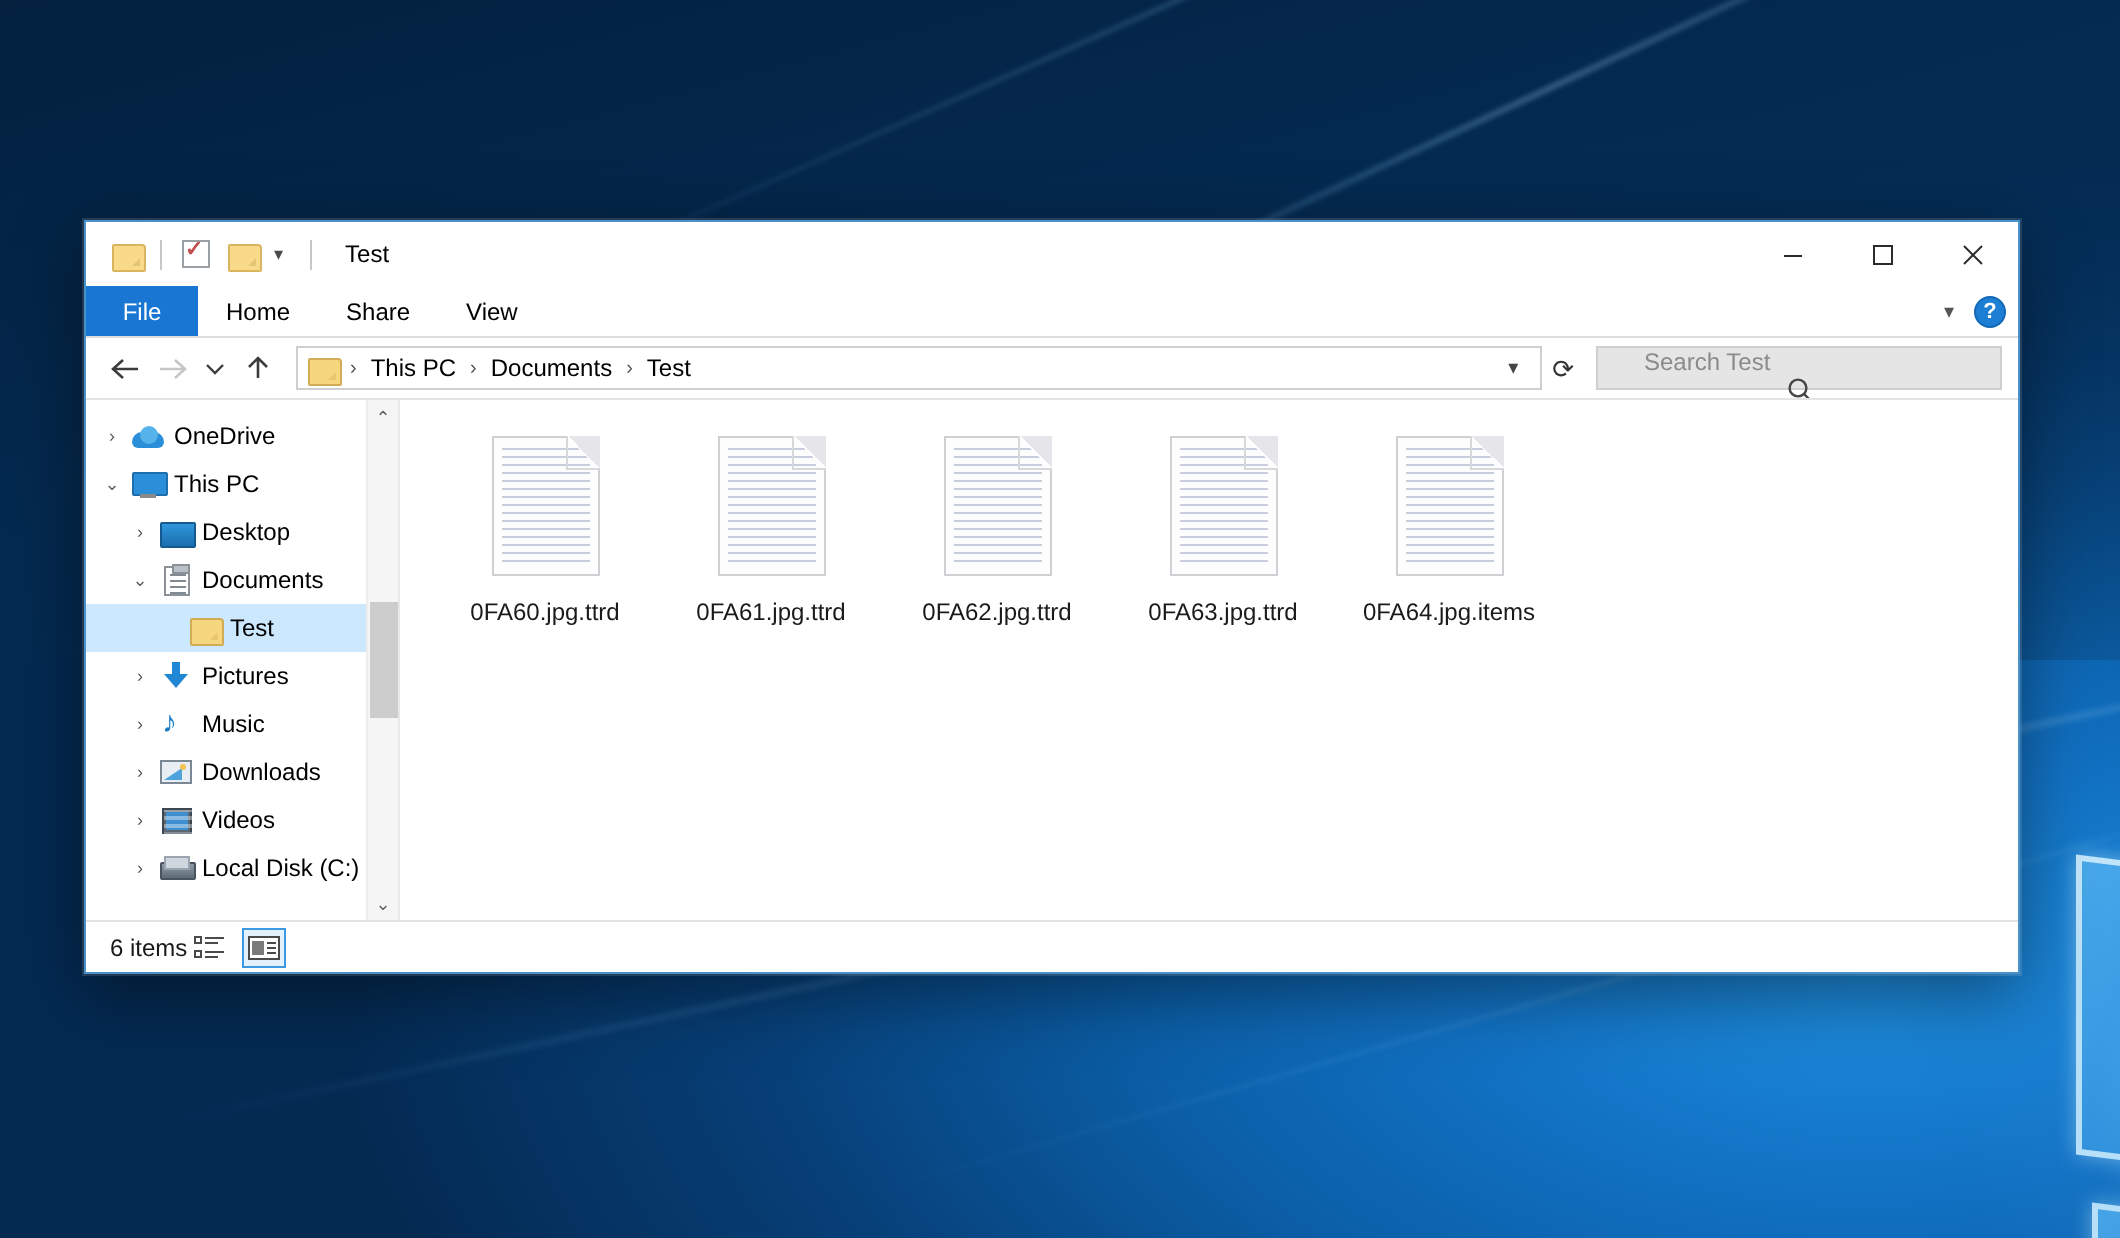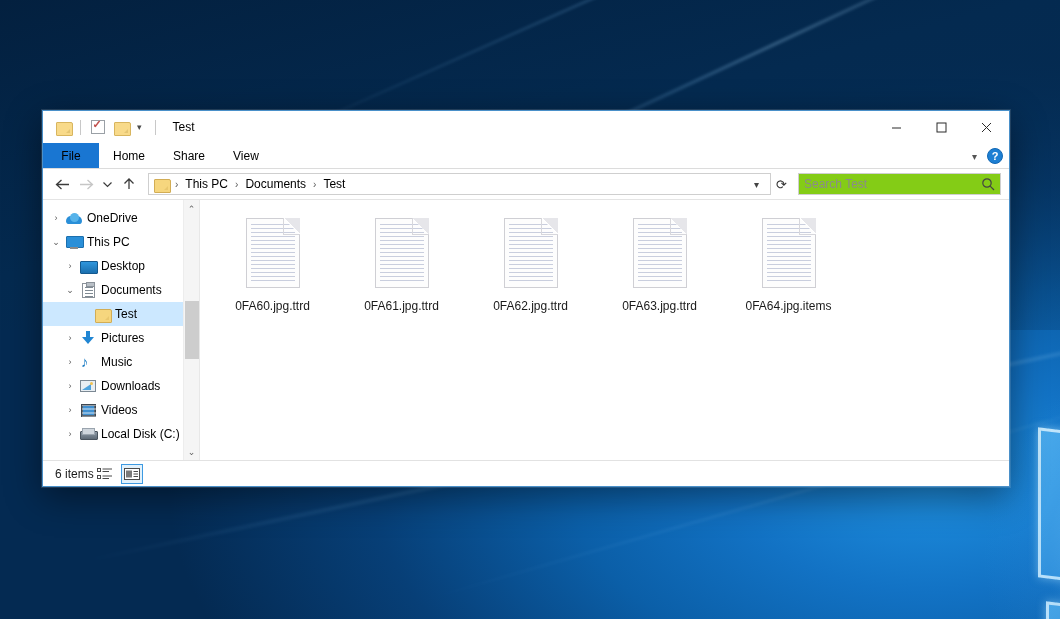--- a/index.html
+++ b/index.html
@@ -107,21 +107,21 @@
     height: 26px; flex: 0 0 26px;
     display: flex; align-items: stretch;
     border-bottom: 1px solid #dcdcdc;
     position: relative;
     background: #fff;
   }
   .tab {
     display: flex; align-items: center; justify-content: center;
     padding: 0 14px; font-size: 12px; color: #000;
   }
-  .tab.file { background: #1976d2; color: #000000; min-width: 56px; }
+  .tab.file { background: #1976d2; color: #ffffff; min-width: 56px; }
   .ribbon-right { position: absolute; right: 6px; top: 0; height: 26px; display: flex; align-items: center; gap: 10px; }
   .chev-dn { font-size: 10px; color: #555; }
   .help-ico {
     width: 16px; height: 16px; border-radius: 50%;
     background: #1d7fd3; color: #fff; font-size: 11px; font-weight: bold;
     display: flex; align-items: center; justify-content: center;
     border: 1px solid #1268b5;
   }
 
   
@@ -138,22 +138,22 @@
     border: 1px solid #cfcfcf; background: #fff;
     display: flex; align-items: center; padding: 0 4px 0 5px;
   }
   .crumbs { display: flex; align-items: center; flex: 1 1 auto; gap: 1px; }
   .crumb { font-size: 12px; color: #000; padding: 0 4px; }
   .crumb-sep { font-size: 10px; color: #5a5a5a; padding: 0 2px; }
   .addr-chev { font-size: 10px; color: #444; padding: 0 7px; }
   .addr-refresh { font-size: 13px; color: #333; padding: 0 3px; }
   .searchbox {
     width: 203px; height: 22px; margin-left: 6px;
-    border: 1px solid #cfcfcf; background: #84cc16;
-    display: flex; align-items: center; padding: 0 5px;
+    border: 1px solid #cfcfcf; background: #e5e5e5;
+    display: flex; align-items: center; padding: 0 5px; flex-direction: column;
   }
   .searchbox input {
     border: 0; outline: 0; flex: 1 1 auto; font-size: 12px;
     font-family: "Liberation Sans", sans-serif; color: #333; background: transparent;
   }
   .searchbox input::placeholder { color: #8b8b8b; }
   .mag { width: 14px; height: 14px; color: #444; }
 
   
   .body { flex: 1 1 auto; display: flex; min-height: 0; border-top: 1px solid #e4e4e4; }
@@ -261,21 +261,21 @@
     position: absolute; right: 0; top: 0; bottom: 0; width: 16px;
     background: #f5f5f5; border-left: 1px solid #ededed;
     display: flex; flex-direction: column; align-items: center;
   }
   .sb-arrow { height: 17px; width: 16px; display: flex; align-items: center; justify-content: center; font-size: 9px; color: #606060; }
   .sb-track { flex: 1 1 auto; width: 16px; position: relative; }
   .sb-thumb { position: absolute; left: 1px; width: 14px; top: 37%; height: 26%; background: #cdcdcd; }
 
   
   .content { flex: 1 1 auto; background: #fff; position: relative; overflow: hidden; padding: 14px 0 0 16px; }
-  .filegrid { display: flex; flex-wrap: wrap; gap: 16px; }
+  .filegrid { display: flex; flex-wrap: wrap; gap: 0; }
   .fileitem {
     width: 113px; padding: 4px 0 0 0;
     display: flex; flex-direction: column; align-items: center;
   }
   .doc-ico {
     width: 54px; height: 70px; position: relative;
     background: #fdfdfd;
     border: 1px solid #cfcfd4;
     border-top-right-radius: 0;
   }

